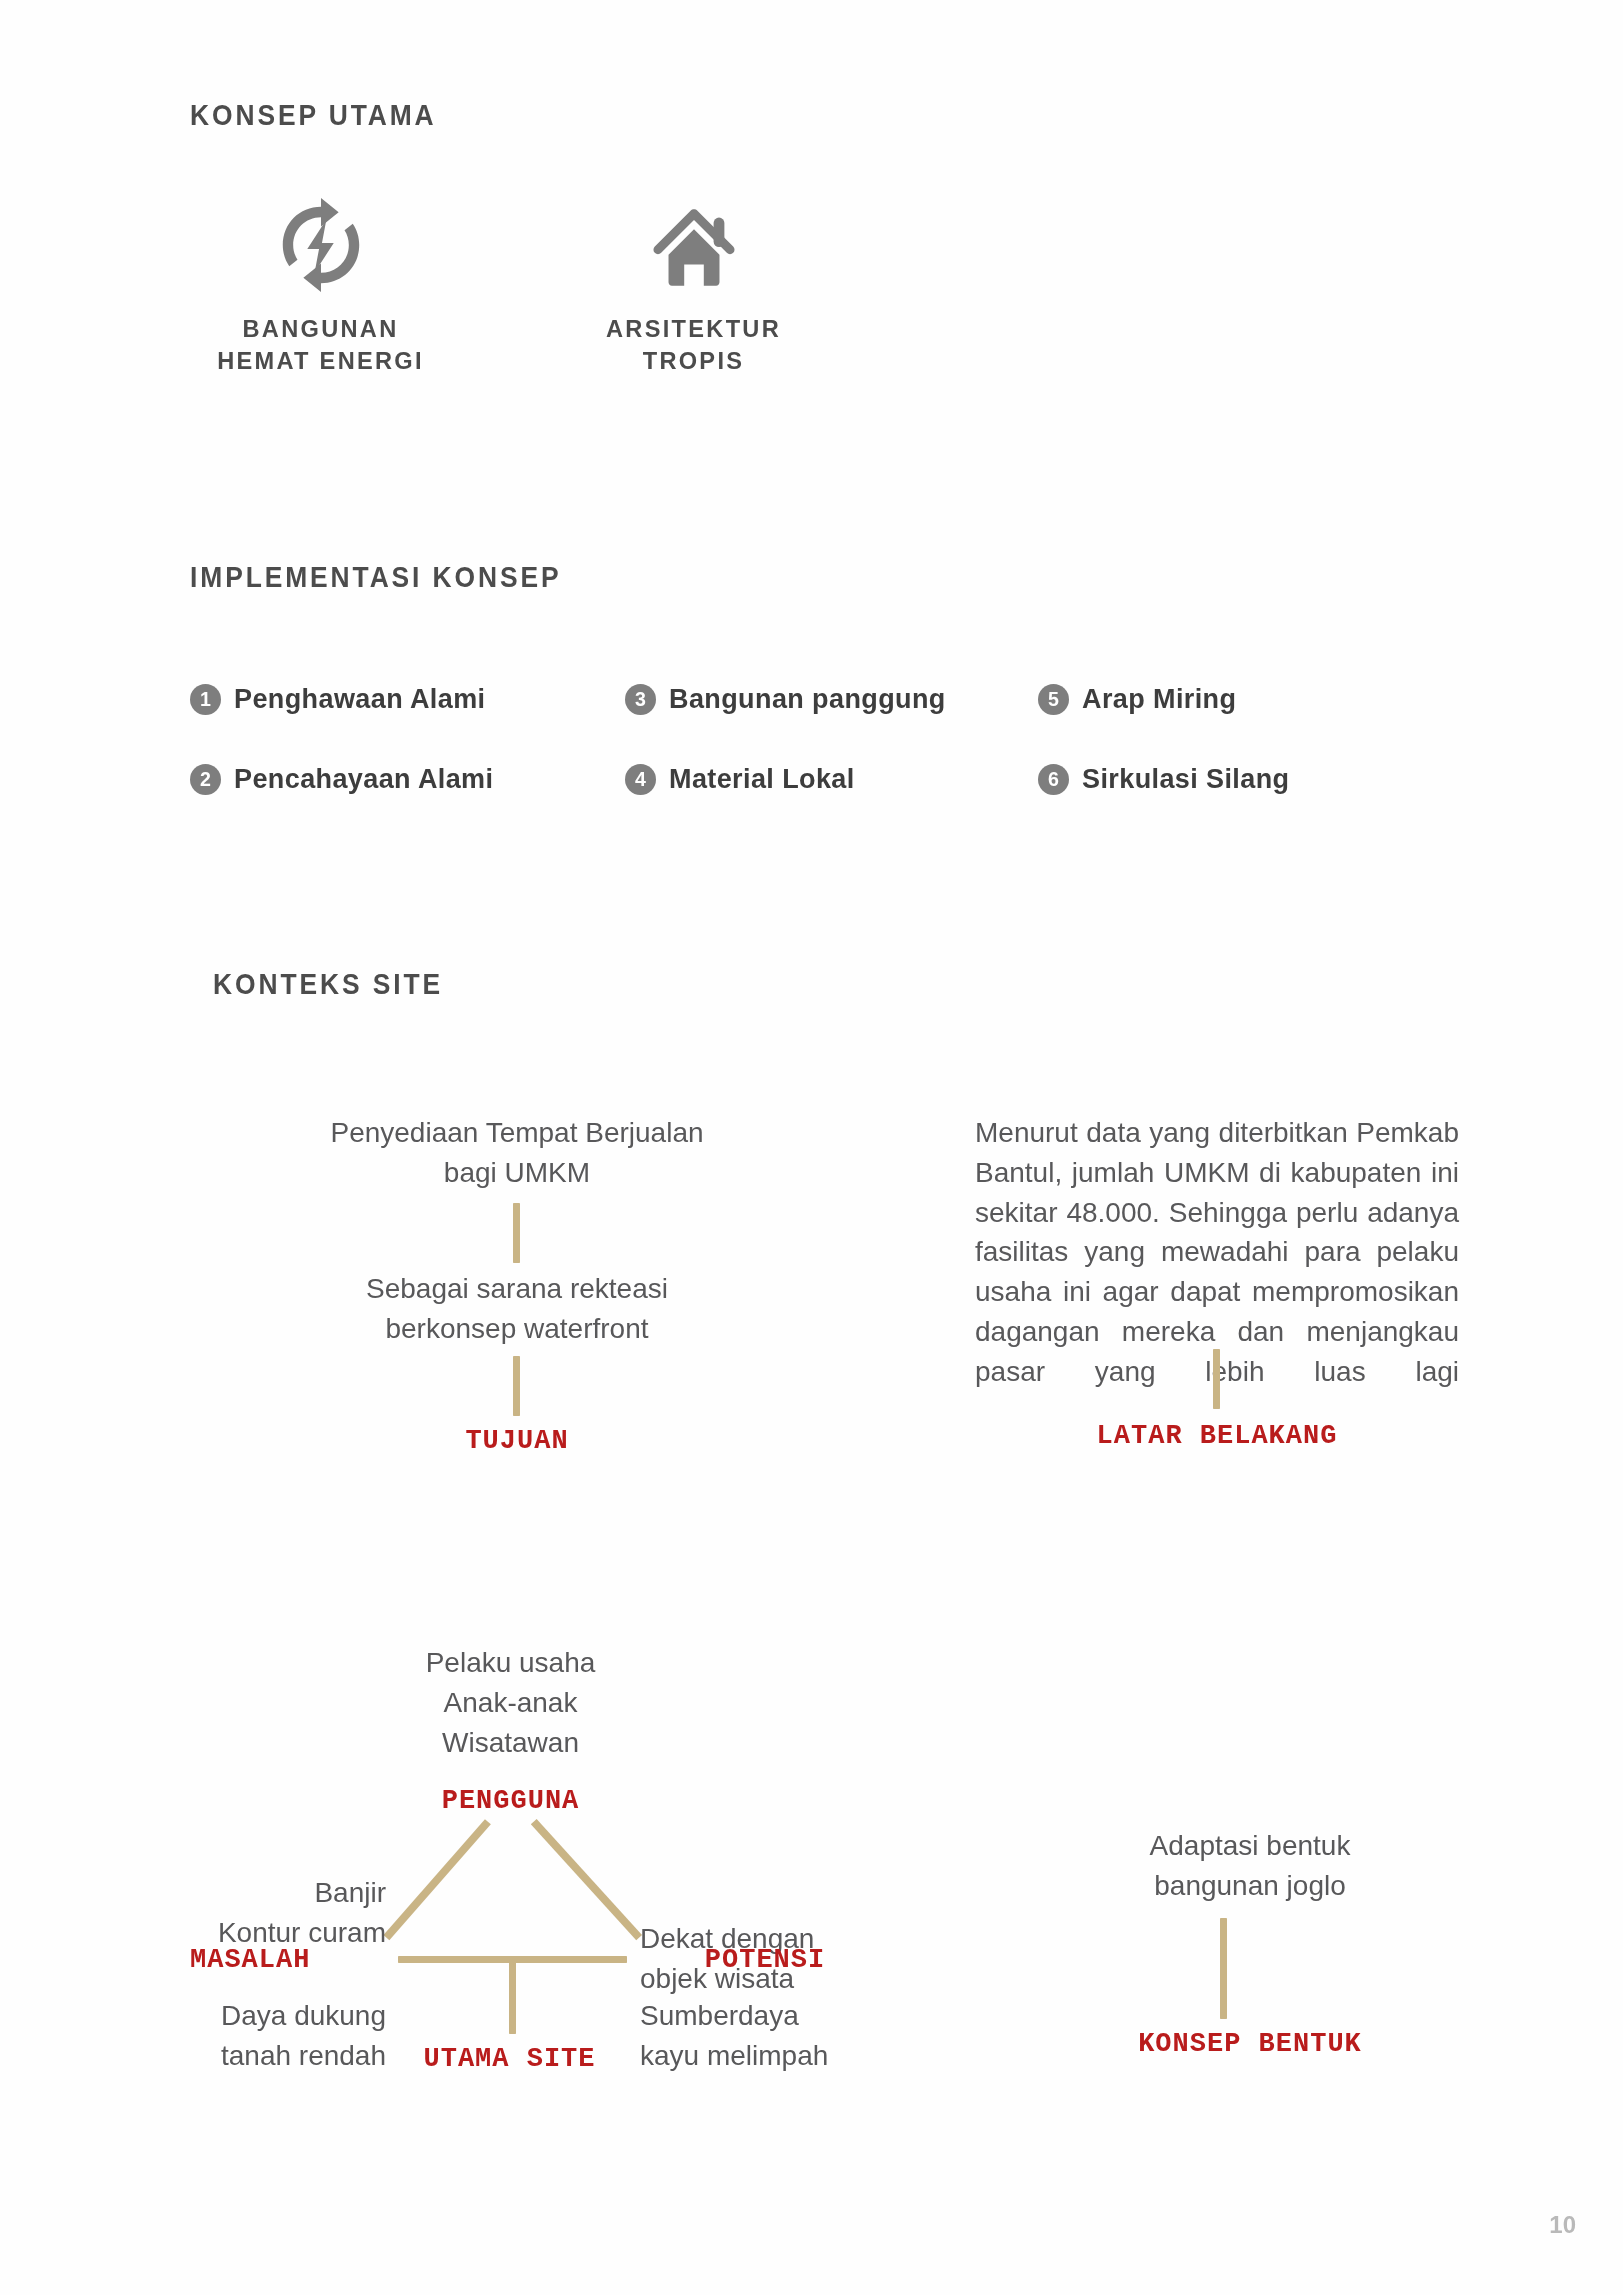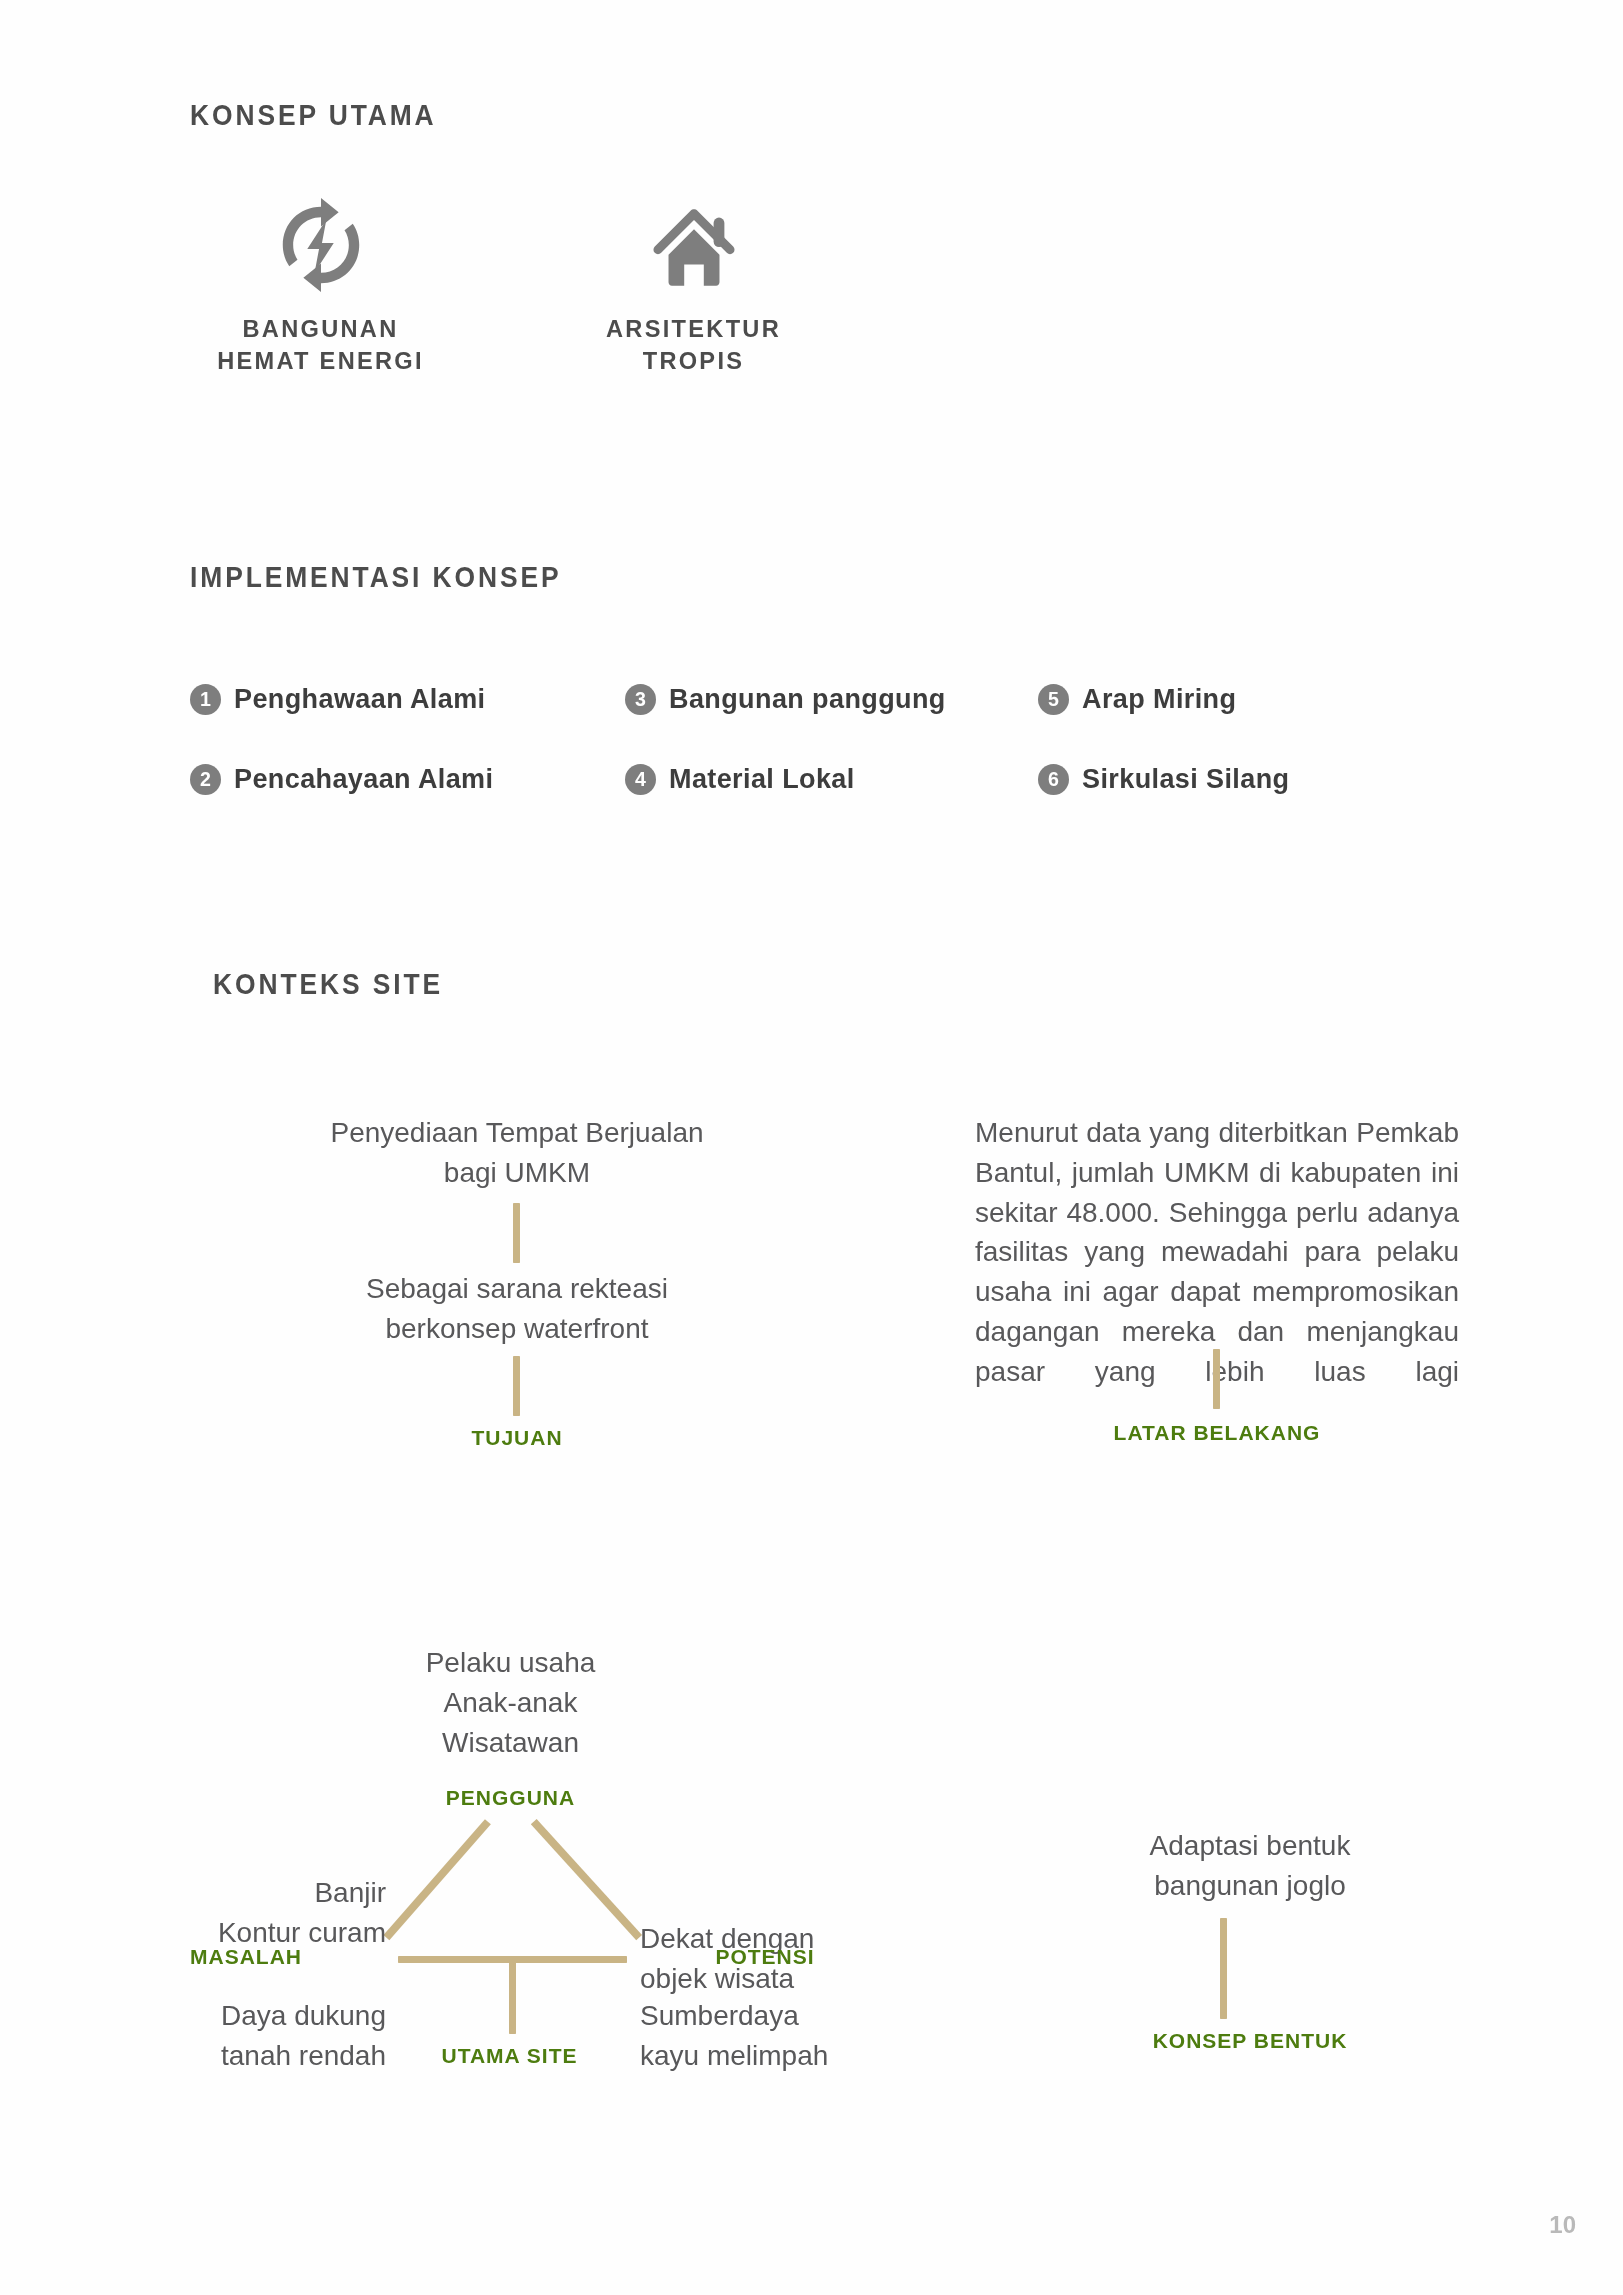--- a/index.html
+++ b/index.html
@@ -65,25 +65,25 @@
     font-family:"Liberation Sans", sans-serif;
     font-weight:300;
     font-size:28px;
     line-height:1.42;
     color:#58585A;
     white-space:pre-line;
   }
   .body-txt.center{ text-align:center; }
   .body-txt.just{ text-align:justify; text-align-last:justify; white-space:normal; }
   .node-lbl{
-    font-family:Liberation Sans, sans-serif;
-    font-weight:700;
-    font-size:21px;
+    font-family:Liberation Mono, monospace;
+    font-weight:700;
+    font-size:27px;
     letter-spacing:1px;
-    color:#4d7c0f;
+    color:#b91c1c;
     white-space:nowrap;
   }
   .vline{ position:absolute; background:#C9B485; width:7.2px; border-radius:0.7px; }
   .hline{ position:absolute; background:#C9B485; height:7.2px; border-radius:0.7px; }
 
   .pagenum{
     position:absolute; right:47px; bottom:56px;
     font-family:"Liberation Sans", sans-serif;
     font-weight:700; font-size:24px;
     color:#B9B9B9;

